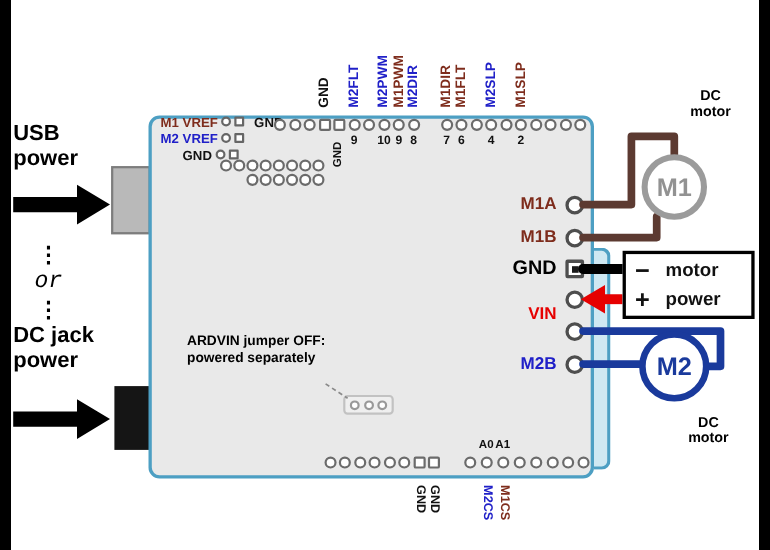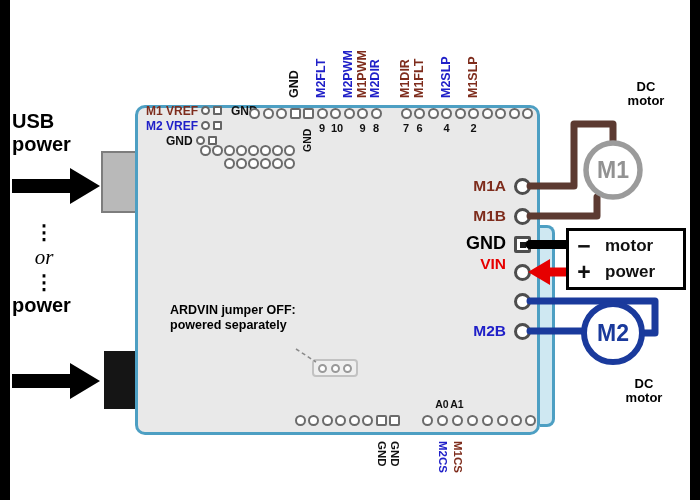--- a/index.html
+++ b/index.html
@@ -3,21 +3,21 @@
 <meta charset="utf-8">
 <style>
   *{margin:0;padding:0;box-sizing:border-box}
   body{background:#fff}
   #stage{position:relative;width:700px;height:500px;background:#fff;overflow:hidden;
          font-family:"Liberation Sans",sans-serif;color:#111}
   .bar{position:absolute;top:0;width:10px;height:500px;background:#000}
   .big-label{position:absolute;font-size:20px;font-weight:bold;line-height:23px;color:#000}
   .or-col{position:absolute;width:44px;text-align:center;color:#000}
   .dots{font-size:20px;font-weight:bold;line-height:20px}
-  .or-word{font-family:Liberation Serif, serif;font-style:italic;font-size:21px;line-height:30px}
+  .or-word{font-family:Liberation Mono, monospace;font-style:italic;font-size:21px;line-height:30px}
   .usb{position:absolute;left:101px;top:151px;width:36px;height:62px;background:#B9B9B9;border:2px solid #7d7d7d}
   .jack{position:absolute;left:104px;top:351px;width:33px;height:58px;background:#151515}
   .board{position:absolute;left:135px;top:105px;width:405px;height:330px;background:var(--board_fill);
          border:3.5px solid var(--board_edge);border-radius:10px}
   .strip{position:absolute;left:540px;top:225px;width:15px;height:202px;background:#CFE8F2;
          border:3px solid var(--board_edge);border-left:none;border-radius:0 8px 8px 0}
   .v-label{position:absolute;transform-origin:0 0;transform:rotate(-90deg);font-weight:bold;
            font-size:12.5px;white-space:nowrap;line-height:13px}
   .v-down{transform:rotate(90deg)}
   .maroon{color:var(--maroon)} .blue{color:var(--blue)} .red{color:var(--red)} .black{color:#111}
@@ -65,40 +65,41 @@
   <div class="big-label" style="left:12px;top:110px">
     <div>USB</div>
     <div>power</div>
   </div>
   <div class="or-col" style="left:22px;top:222px">
     <div class="dots">⋮</div>
     <div class="or-word">or</div>
     <div class="dots">⋮</div>
   </div>
   <div class="big-label" style="left:12px;top:294px">
+    <div>DC jack</div>
     <div>power</div>
   </div>
 
   <div class="usb"></div>
   <div class="jack"></div>
   <div class="strip"></div>
   <div class="board"></div>
 
   <div class="v-label black" style="left:288px;top:98px">GND</div>
   <div class="v-label blue" style="left:315px;top:98px">M2FLT</div>
   <div class="v-label blue" style="left:342px;top:98px">M2PWM</div>
   <div class="v-label maroon" style="left:355.5px;top:98px">M1PWM</div>
   <div class="v-label blue" style="left:369px;top:98px">M2DIR</div>
   <div class="v-label maroon" style="left:399px;top:98px">M1DIR</div>
   <div class="v-label maroon" style="left:412.5px;top:98px">M1FLT</div>
   <div class="v-label blue" style="left:439.5px;top:98px">M2SLP</div>
   <div class="v-label maroon" style="left:466.5px;top:98px">M1SLP</div>
 
   <div class="pin-num" style="left:313px;top:122px">9</div>
-  <div class="pin-num" style="left:328px;top:122px">10</div>
+  <div class="pin-num" style="left:340px;top:122px">10</div>
   <div class="pin-num" style="left:353.5px;top:122px">9</div>
   <div class="pin-num" style="left:367px;top:122px">8</div>
   <div class="pin-num" style="left:397px;top:122px">7</div>
   <div class="pin-num" style="left:410.5px;top:122px">6</div>
   <div class="pin-num" style="left:437.5px;top:122px">4</div>
   <div class="pin-num" style="left:464.5px;top:122px">2</div>
 
   <div class="vref-row" style="left:146px;top:104px">
     <span class="pre maroon">M1</span>
     <span class="maroon">VREF</span>
@@ -116,21 +117,21 @@
     <span class="black">GND</span>
     <span class="mini-pad"></span>
     <span class="mini-pad sq"></span>
   </div>
 
   <div class="v-label black" style="left:301px;top:152px;font-size:10.5px">GND</div>
 
   <div class="rlabel maroon" style="top:177px">M1A</div>
   <div class="rlabel maroon" style="top:207px">M1B</div>
   <div class="rlabel big" style="top:233px">GND</div>
-  <div class="rlabel red" style="top:255px">VIN</div>
+  <div class="rlabel red" style="top:277px">VIN</div>
   <div class="rlabel blue" style="top:322px">M2B</div>
 
   <span class="pad-lg" style="left:514px;top:178px"></span>
   <span class="pad-lg" style="left:514px;top:208px"></span>
   <span class="pad-lg square" style="left:514px;top:236px"></span>
   <span class="pad-lg" style="left:514px;top:264px"></span>
   <span class="pad-lg" style="left:514px;top:293px"></span>
   <span class="pad-lg" style="left:514px;top:323px"></span>
 
   <div class="pin-num" style="left:433px;top:398px;font-size:10.5px">A0</div>

